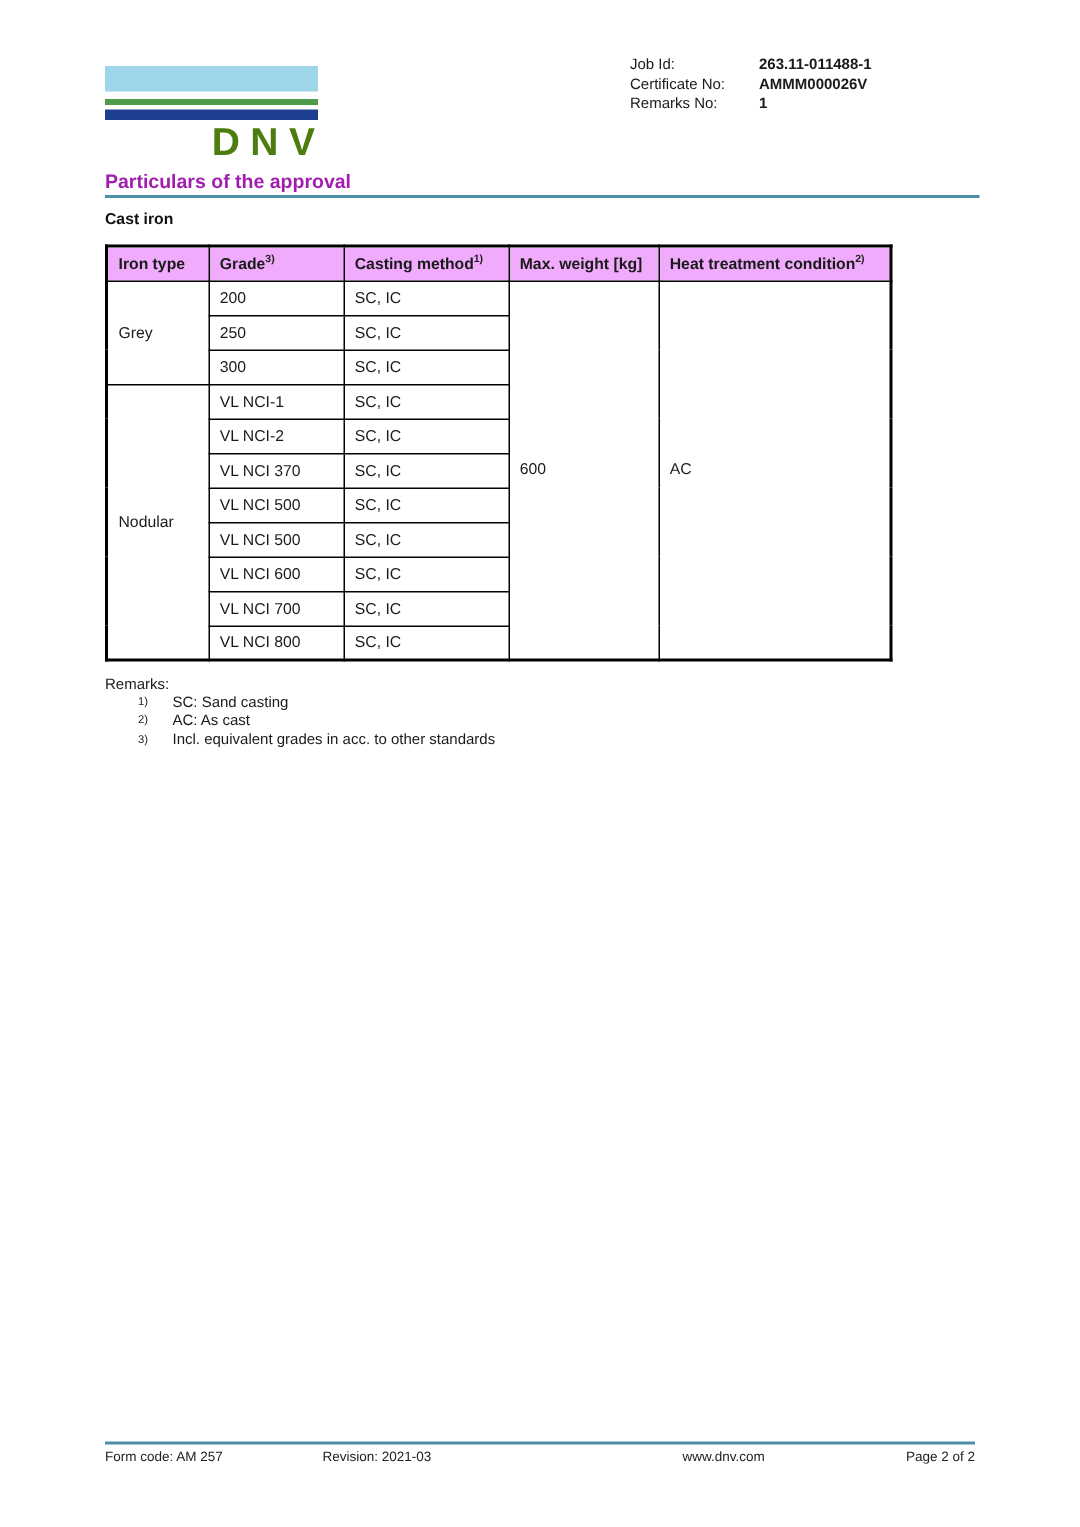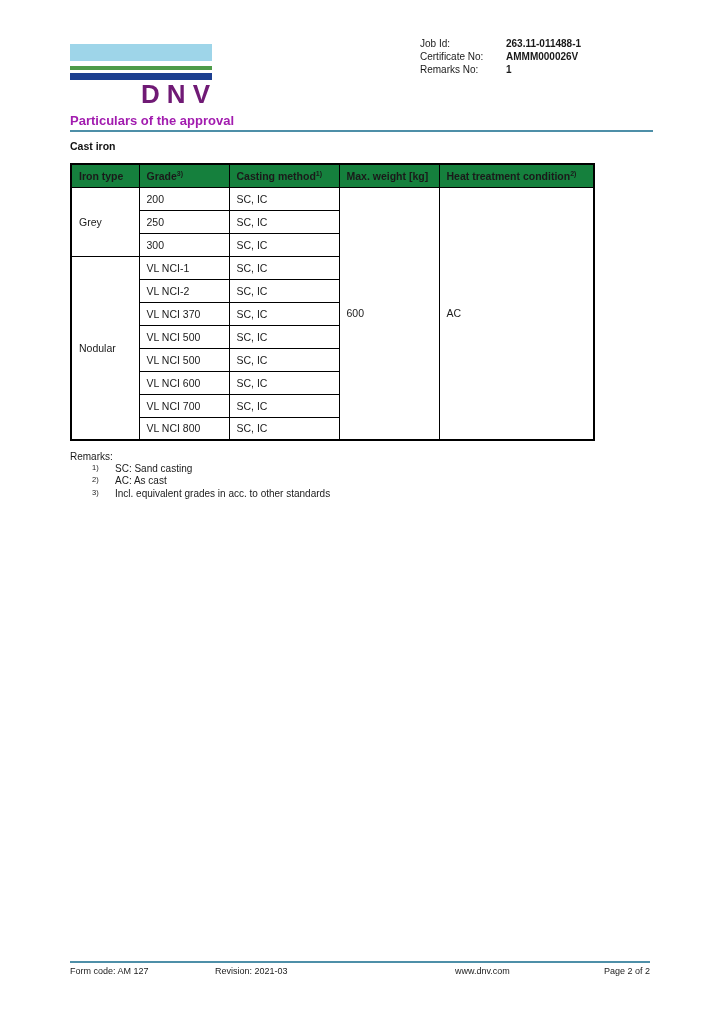--- a/index.html
+++ b/index.html
@@ -20,21 +20,21 @@
   .logo-bar-light { height: 17px; background: #9ed5e9; }
   .logo-bar-green { height: 4px; background: #4e9b49; margin-top: 5px; }
   .logo-bar-dark  { height: 7px; background: #1c3f90; margin-top: 3px; }
   .logo-text {
     margin-top: 1px;
     text-align: right;
     font-size: 26px;
     font-weight: 600;
     letter-spacing: 7px;
     margin-right: -5px;
-    color: #701a75;
+    color: #4d7c0f;
     line-height: 1.05;
   }
 
   
   .doc-info { position: absolute; left: 420px; top: 37px; font-size: 10px; line-height: 13px; }
   .doc-info-row { display: flex; }
   .doc-info-label { width: 86px; }
   .doc-info-value { font-weight: bold; }
 
   
@@ -62,21 +62,21 @@
   }
   .approval-table th, .approval-table td {
     border: 1px solid #000;
     padding: 0 0 0 7px;
     text-align: left;
     vertical-align: middle;
     white-space: nowrap;
     overflow: hidden;
   }
   .approval-table th {
-    background: #15803d;
+    background: #f0abfc;
     font-weight: bold;
     height: 23px;
   }
   .approval-table td { height: 23px; font-weight: normal; }
   .approval-table sup { font-size: 7px; vertical-align: super; line-height: 0; }
 
   
   .remarks { position: absolute; left: 70px; top: 451px; font-size: 10px; line-height: 12.2px; }
   .remark-row { display: flex; padding-left: 22px; }
   .remark-sup { width: 23px; font-size: 7.5px; position: relative; top: -1px; }
@@ -204,19 +204,19 @@
       <span class="remark-text">AC: As cast</span>
     </div>
     <div class="remark-row">
       <span class="remark-sup">3)</span>
       <span class="remark-text">Incl. equivalent grades in acc. to other standards</span>
     </div>
   </div>
 
   <div class="footer-rule"></div>
   <div class="footer">
-    <span class="footer-form-code">Form code: AM 127</span>
+    <span class="footer-form-code">Form code: AM 257</span>
     <span class="footer-revision">Revision: 2021-03</span>
     <span class="footer-website">www.dnv.com</span>
     <span class="footer-page">Page 2 of 2</span>
   </div>
 
 </div>
 
 </body></html>

